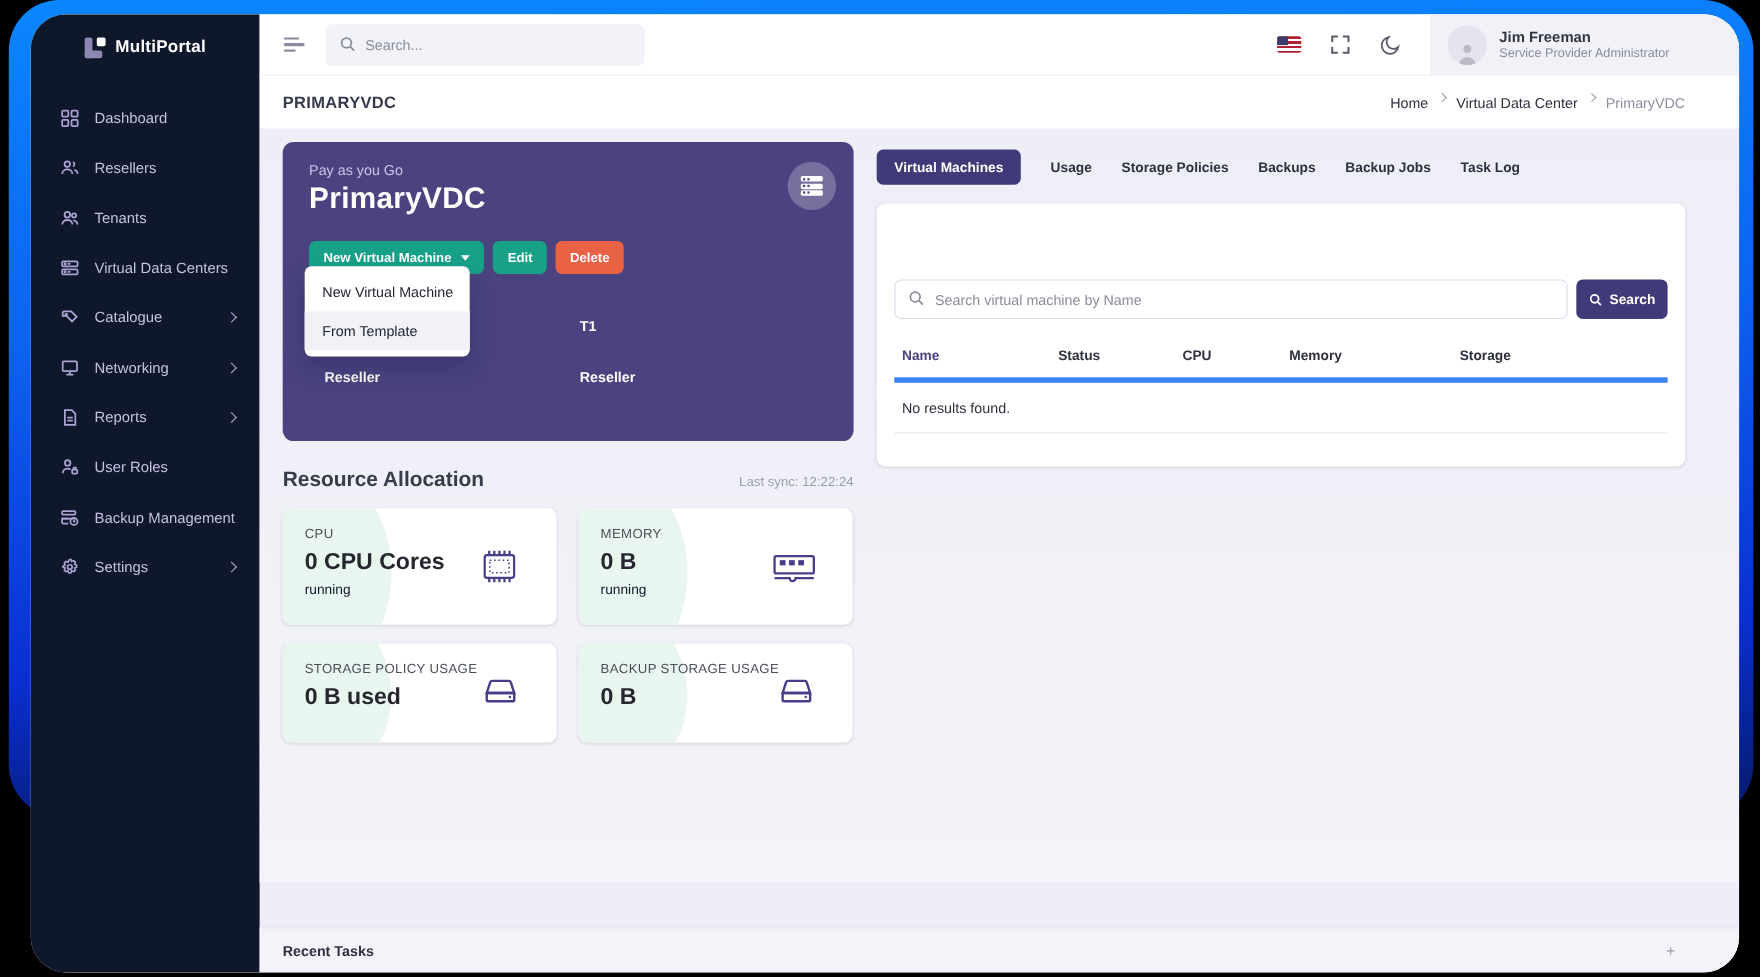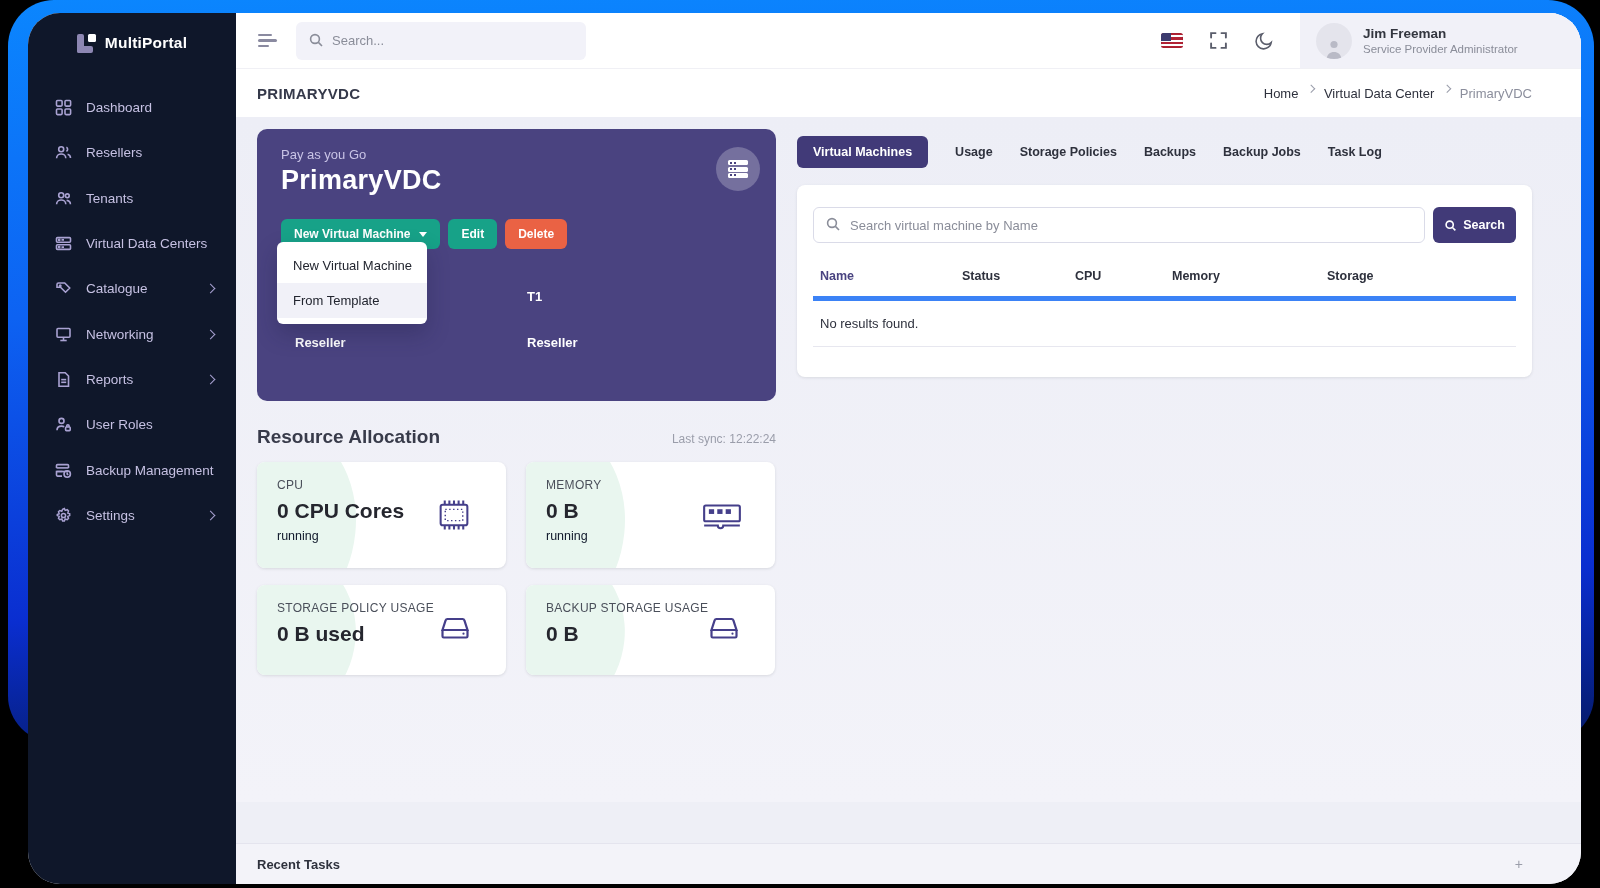--- a/index.html
+++ b/index.html
@@ -103,21 +103,21 @@
   .stat-sub { font-size:12.5px; color:#0f172a; margin-top:6px; }
   .stat-icon { position:absolute; right:32px; top:50%; transform:translateY(-50%); z-index:1; }
 
   
   .right-col { flex:1; min-width:0; }
   .tabs { display:flex; align-items:center; gap:27px; margin-top:7px; }
   .tab { font-size:12.5px; font-weight:bold; color:#2e313d; cursor:pointer; padding:9px 0; white-space:nowrap; }
   .tab.active { background:#413a78; color:#fff; padding:9px 16px; border-radius:6px; }
   .vm-panel { background:#fff; border-radius:8px; box-shadow:0 1px 3px rgba(56,65,74,.12);
     margin-top:17px; padding:22px 16px 30px; }
-  .search-row { display:flex; gap:8px; }
+  .search-row { display:flex; gap:8px;margin-top:47px; }
   .vm-search { position:relative; flex:1; height:36px; }
   .vm-search input { width:100%; height:100%; border:1px solid #dadbe8; border-radius:6px;
     padding:0 12px 0 36px; font-size:13px; color:#3a3d4a; outline:none; font-family:inherit; }
   .vm-search input::placeholder { color:#8a8d99; }
   .vm-search .ts-icon { top:9px; }
   .search-btn { width:83px; height:36px; background:#413a78; border:none; border-radius:6px; color:#fff;
     font-size:12.5px; font-weight:bold; font-family:inherit; cursor:pointer;
     display:flex; align-items:center; justify-content:center; gap:6px; }
   .vm-table { margin-top:26px; }
   .thead { display:grid; grid-template-columns:142px 113px 97px 155px 1fr; font-size:12.5px; font-weight:bold;

